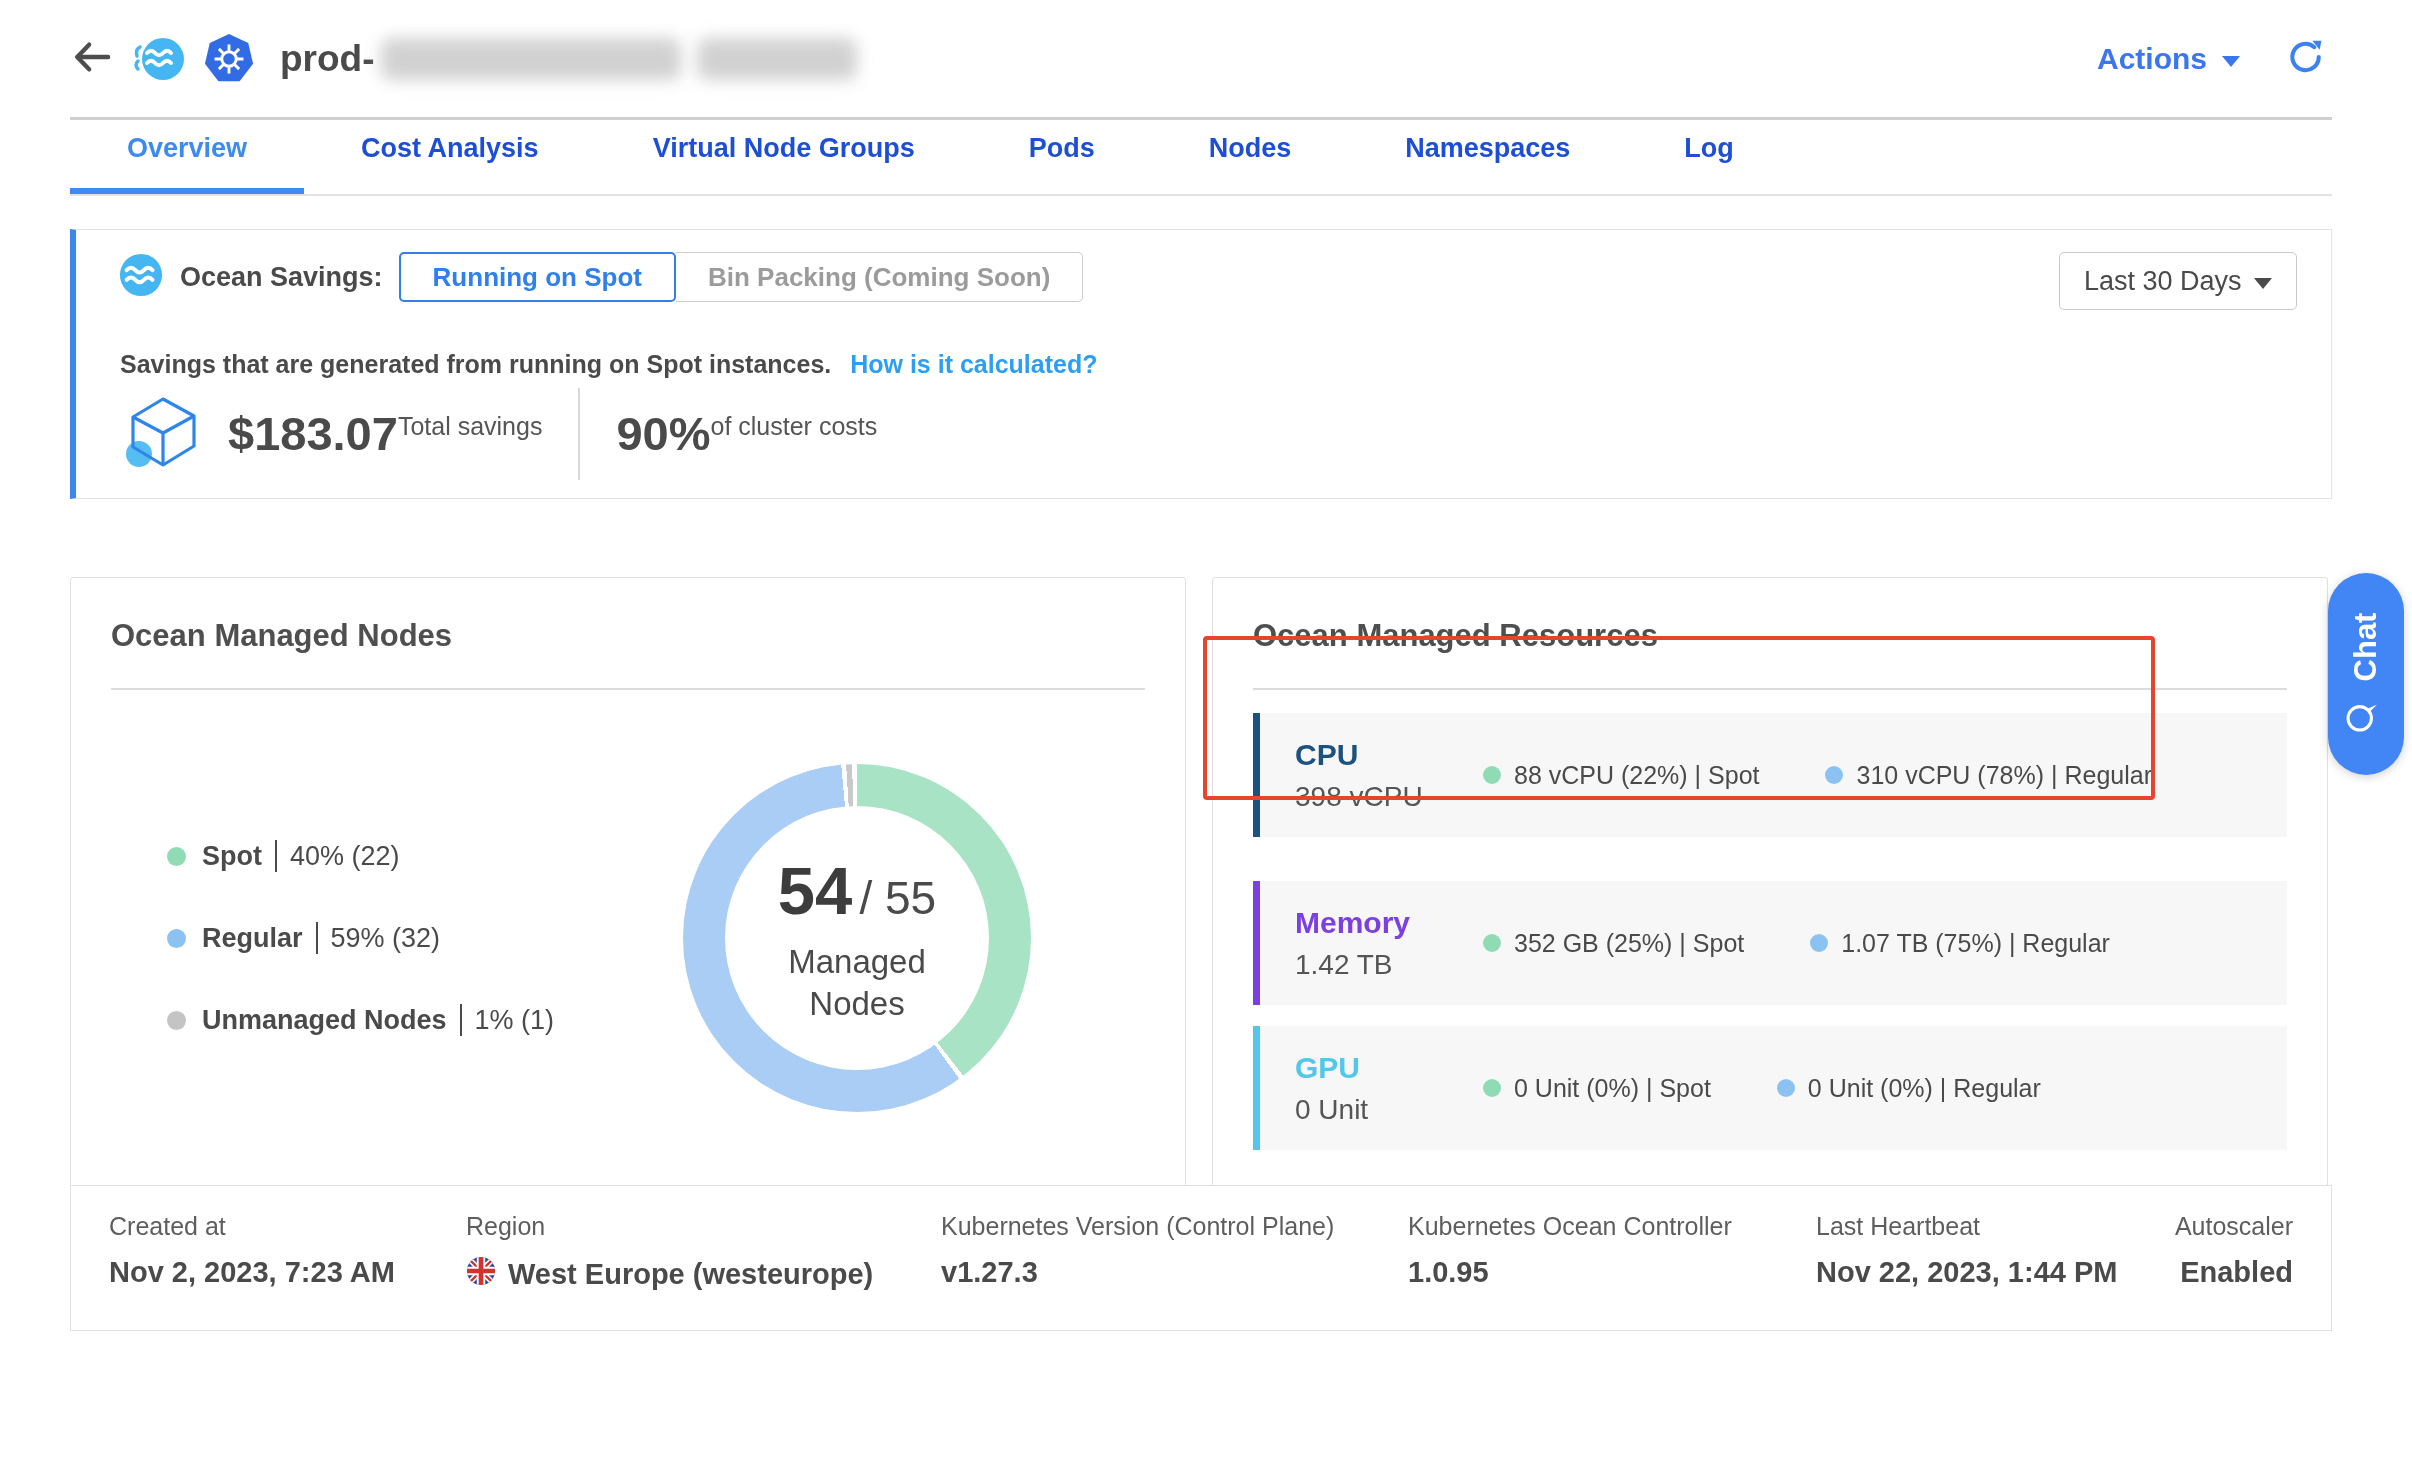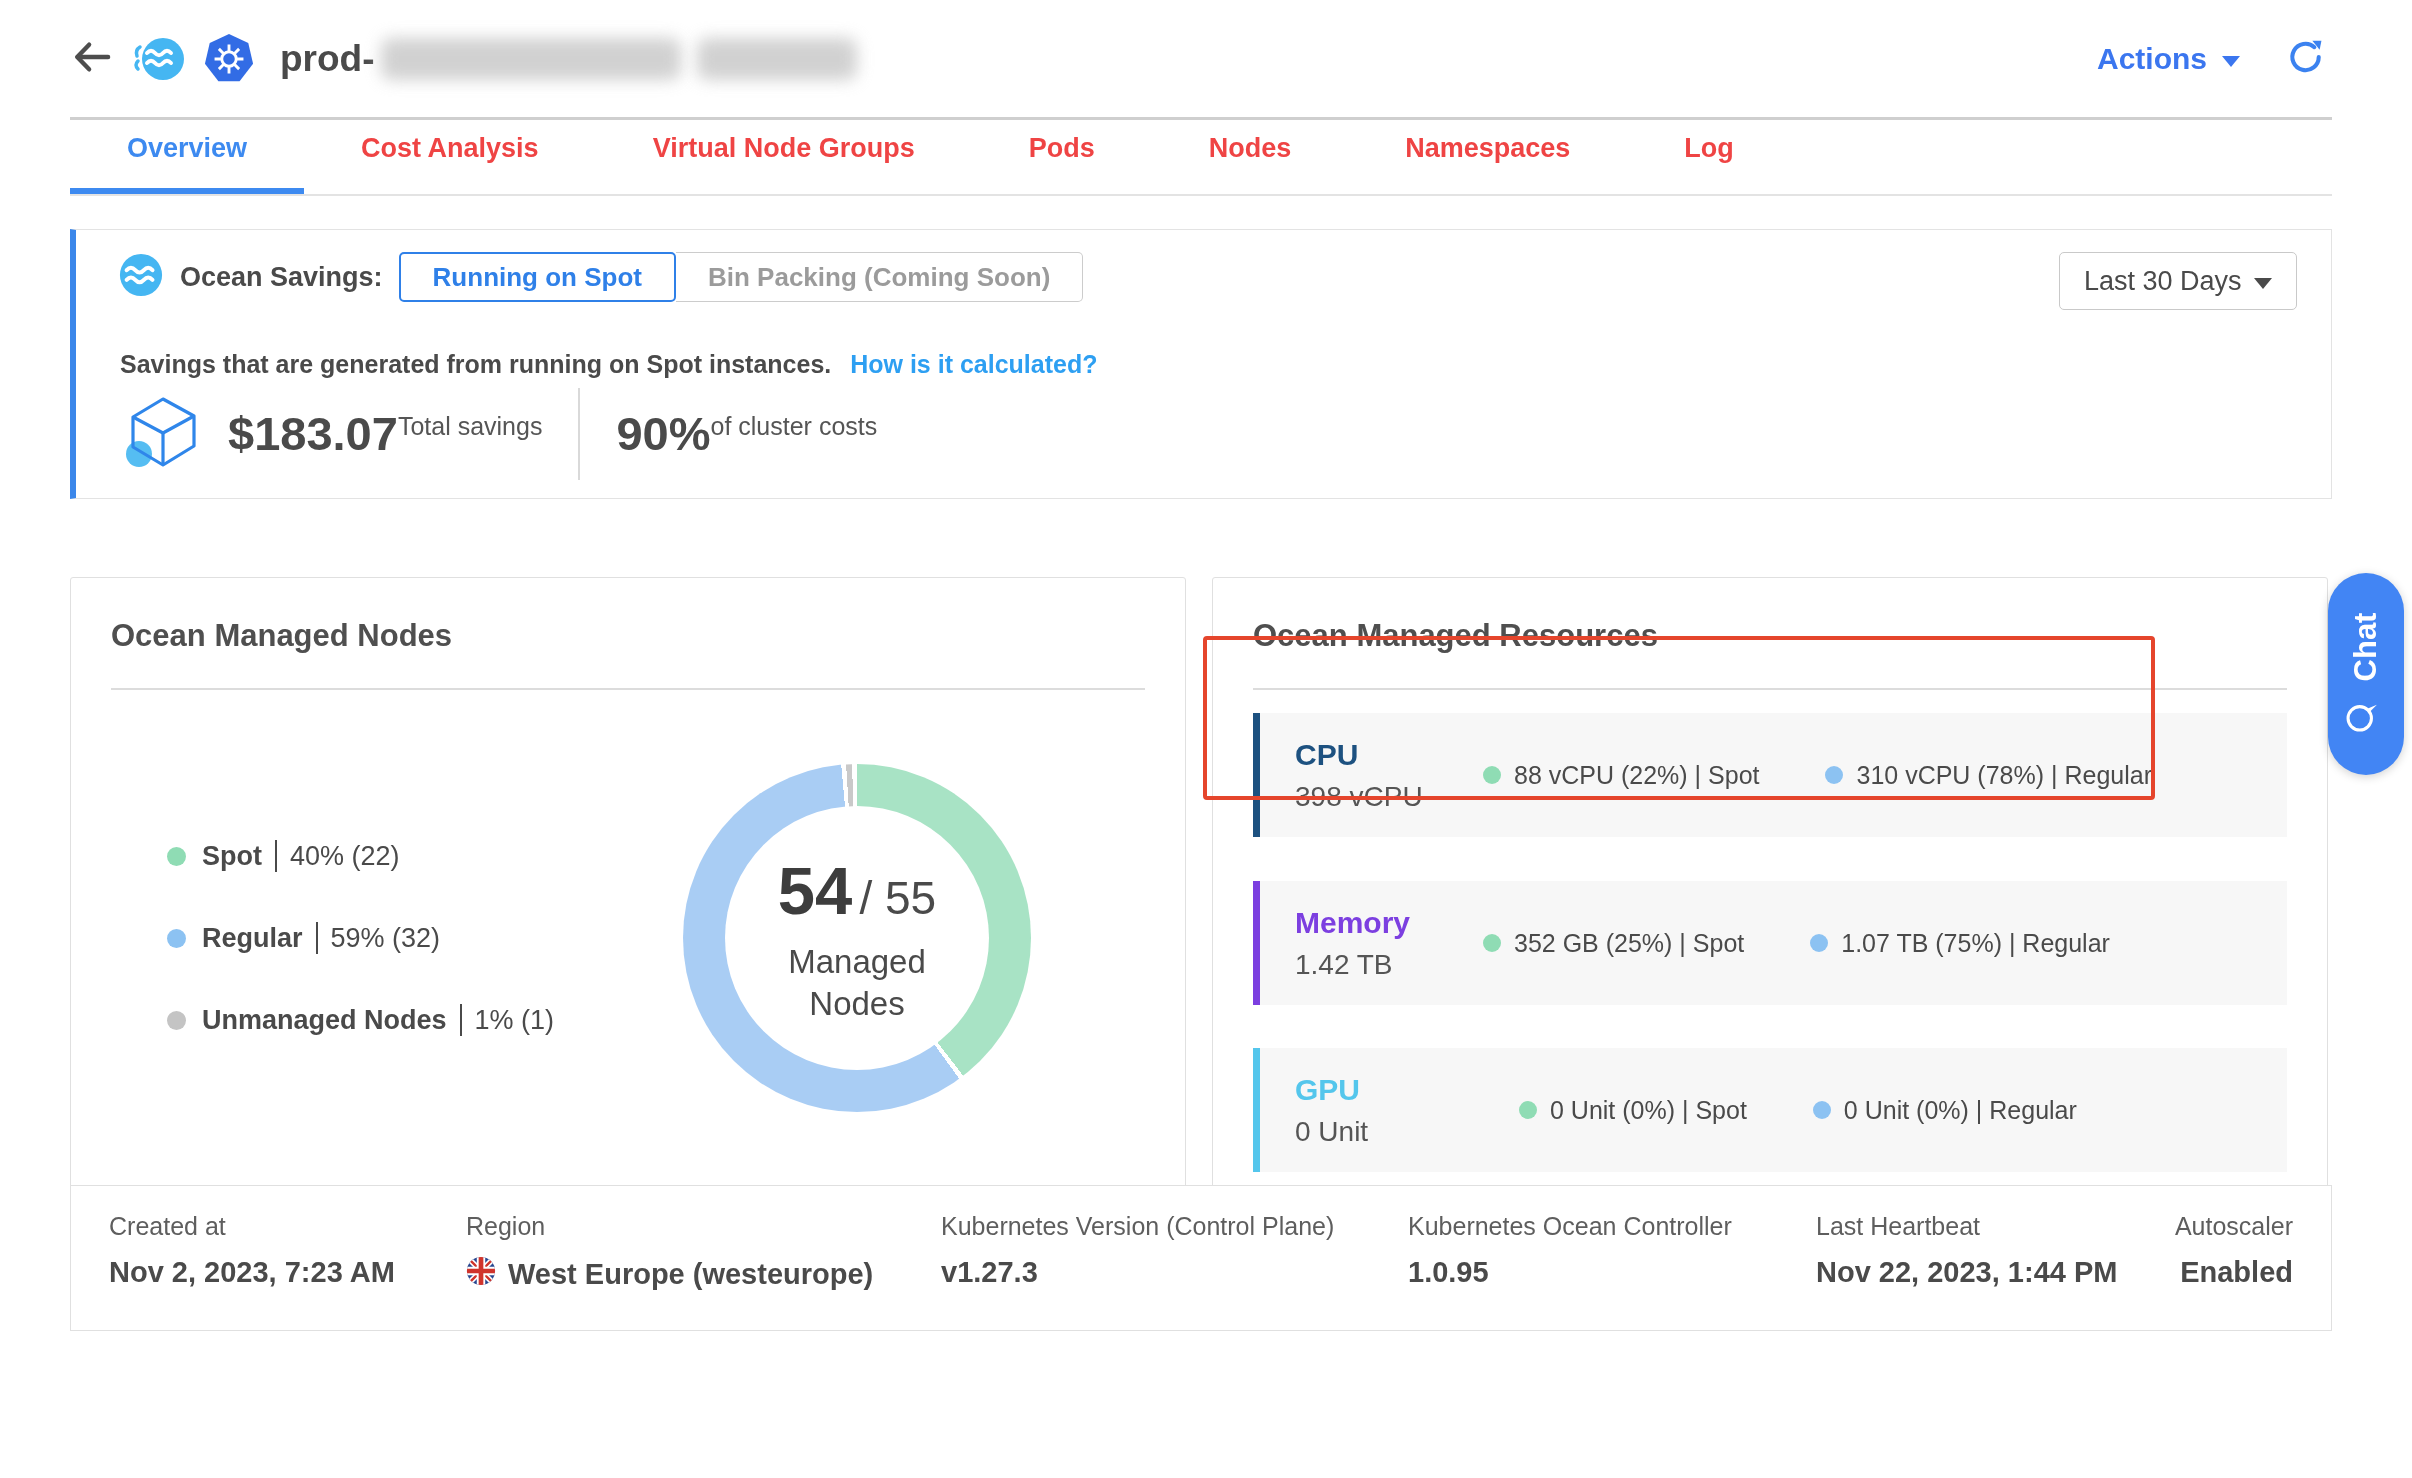--- a/index.html
+++ b/index.html
@@ -19,21 +19,21 @@
   .topbar-right { margin-left:auto; display:flex; align-items:center; gap:46px; padding-right:6px; }
   .actions-btn { display:flex; align-items:center; gap:15px; color:#3b76ef; font-size:30px; font-weight:bold; cursor:pointer; }
   .caret-down { width:0; height:0; border-left:9px solid transparent; border-right:9px solid transparent;
                 border-top:11px solid currentColor; margin-top:5px; }
   .refresh-btn { display:flex; align-items:center; cursor:pointer; }
 
   
   .tabbar { position:absolute; left:70px; top:108px; width:2262px; height:88px;
             display:flex; border-bottom:2px solid #e3e3e3; box-sizing:border-box; }
   .tab { display:flex; align-items:center; padding:0 57px; font-size:27px; font-weight:bold;
-         color:#ef4444; border-bottom:6px solid transparent; box-sizing:border-box; cursor:pointer; white-space:nowrap; }
+         color:#1d4ed8; border-bottom:6px solid transparent; box-sizing:border-box; cursor:pointer; white-space:nowrap; }
   .tab.active { color:#3d8af0; border-bottom-color:#3d8af0; }
 
   
   .savings { position:absolute; left:70px; top:229px; width:2262px; height:270px; background:#fff;
              border:1px solid #e3e3e3; border-left:6px solid #3b87ea; box-sizing:border-box; }
   .savings-row1 { position:absolute; left:42px; top:22px; display:flex; align-items:center; }
   .savings-label { font-size:27px; font-weight:bold; color:#4a4a4a; margin-left:16px; }
   .toggle-group { display:flex; align-items:center; margin-left:16px; }
   .toggle-btn { height:50px; display:flex; align-items:center; justify-content:center;
                 padding:0 32px; font-size:26px; font-weight:bold; box-sizing:border-box; background:#fff; cursor:pointer; white-space:nowrap; }
@@ -75,21 +75,21 @@
   .donut-hole { position:absolute; left:42px; top:42px; width:264px; height:264px; border-radius:50%;
                 background:#fff; display:flex; flex-direction:column; align-items:center; justify-content:center; text-align:center; }
   .donut-num-row { display:flex; align-items:baseline; }
   .donut-main { font-size:67px; font-weight:bold; color:#3d3d3d; }
   .donut-total { font-size:46px; color:#4a4a4a; margin-left:7px; }
   .donut-caption { font-size:33px; color:#4a4a4a; margin-top:12px; width:190px; line-height:1.25; }
 
   
   .res-row { position:absolute; left:40px; right:40px; height:124px; background:#f7f7f7;
              display:flex; align-items:center; }
-  .res-row.cpu { top:135px; } .res-row.memory { top:303px; } .res-row.gpu { top:470px;gap:36px; }
+  .res-row.cpu { top:135px; } .res-row.memory { top:303px; } .res-row.gpu { top:448px; }
   .res-accent { position:absolute; left:0; top:0; bottom:0; width:7px; }
   .res-name-block { margin-left:42px; width:188px; }
   .res-name { font-size:30px; font-weight:bold; }
   .res-total { font-size:28px; color:#555; margin-top:9px; }
   .res-stats { display:flex; align-items:center; gap:66px; }
   .res-stat { display:flex; align-items:center; font-size:25px; color:#4a4a4a; white-space:nowrap; }
   .res-dot { width:18px; height:18px; border-radius:50%; margin-right:13px; }
 
   .highlight-box { position:absolute; left:1203px; top:636px; width:952px; height:164px;
                    border:4px solid #e5452c; border-radius:4px; box-sizing:border-box;

